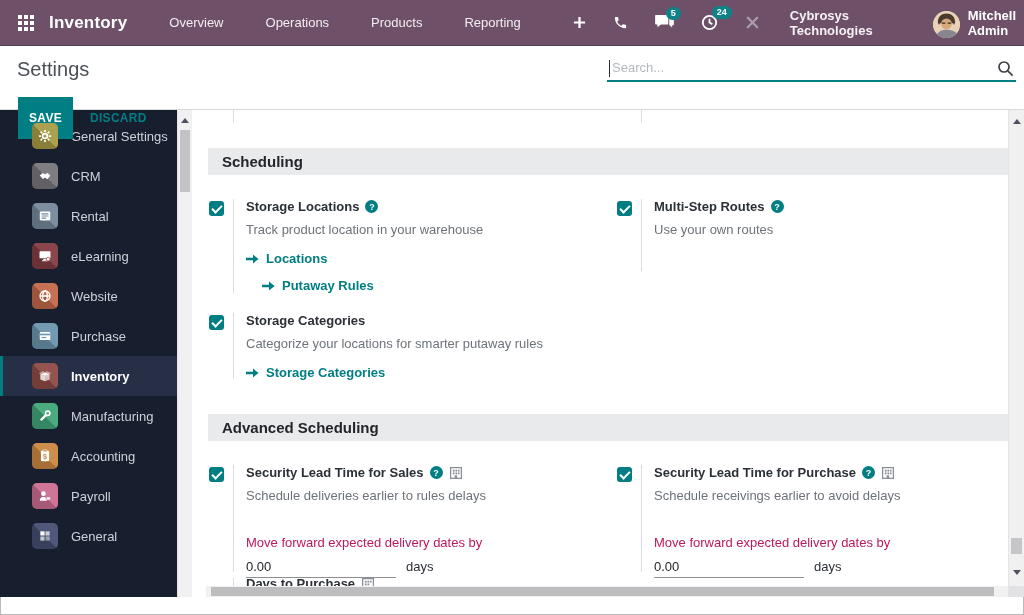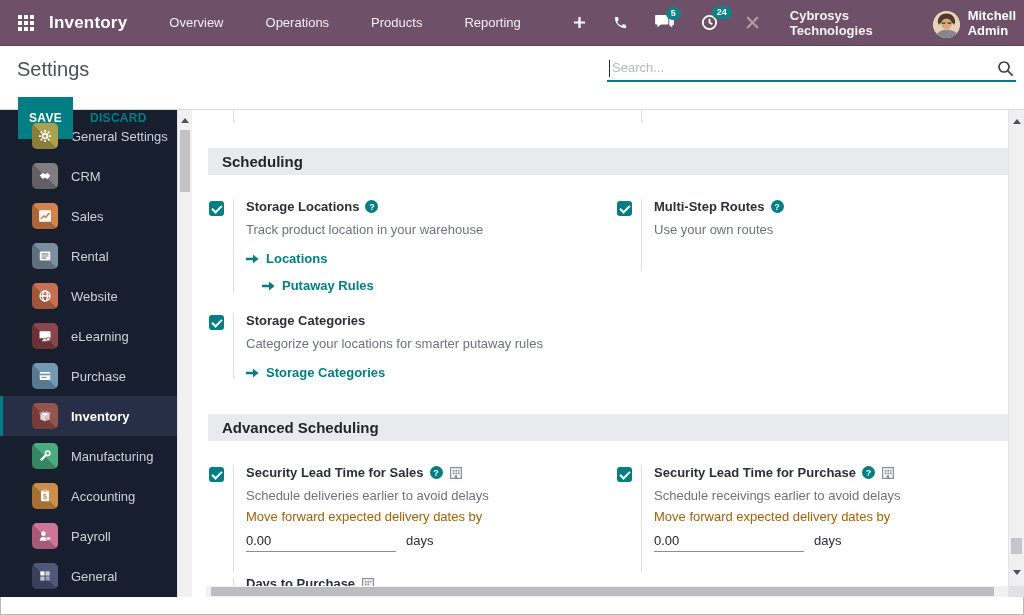--- a/index.html
+++ b/index.html
@@ -53,21 +53,21 @@
   .vsep { position:absolute; width:1px; background:#dadcdf; }
   .cb { position:absolute; width:15px; height:15px; background:#017e84; border-radius:3px; cursor:pointer; }
   .cb::after { content:""; position:absolute; left:5px; top:2px; width:4px; height:8px; border:solid #fff; border-width:0 2px 2px 0; transform:rotate(45deg); }
 
   .cell { position:absolute; width:350px; }
   .setting-label { display:flex; align-items:center; gap:6px; font-size:13px; font-weight:700; color:#2b3036; }
   .help { width:13px; height:13px; border-radius:50%; background:#017e84; color:#fff; font-size:9px; font-weight:700; display:inline-flex; align-items:center; justify-content:center; cursor:pointer; }
   .setting-desc { font-size:13px; color:#6d7379; margin-top:8px; }
   .setting-link { display:flex; align-items:center; gap:7px; color:#017e84; font-size:13px; font-weight:700; margin-top:14px; cursor:pointer; }
   .link-indent { margin-left:16px; }
-  .field-label { font-size:13px; color:#a16207; margin-top:6px; }
+  .field-label { font-size:13px; color:#be185d; margin-top:32px; }
   .value-row { display:flex; align-items:baseline; margin-top:7px; }
   .num-input { width:150px; border:none; outline:none; border-bottom:1px solid #8f8f8f; background:transparent; font-family:inherit; font-size:13px; color:#212529; padding:2px 0 3px 0; }
   .unit { margin-left:10px; font-size:13px; color:#2b3036; }
 
   
   .v-scroll { position:absolute; right:0; top:0; width:16px; height:487px; background:#f0f0f1; border-left:1px solid #e4e4e6; }
   .tri-up { position:absolute; top:9px; left:4px; width:0; height:0; border-left:4px solid transparent; border-right:4px solid transparent; border-bottom:5px solid #4e5160; }
   .tri-down { position:absolute; top:460px; left:4px; width:0; height:0; border-left:4px solid transparent; border-right:4px solid transparent; border-top:5px solid #4e5160; }
   .v-thumb { position:absolute; left:2px; right:2px; top:428px; height:16px; background:#c6c6c8; }
   .v-corner { position:absolute; bottom:0; left:0; width:16px; height:11px; background:#e2e2e4; }
@@ -178,58 +178,48 @@
       </div>
       <div class="side-item">
         <span class="app-icon" style="background:#77757a">
           <svg width="14" height="14" viewBox="0 0 12 12">
               <path d="M1.5 5.6L4 3.4l2 1.1 2.4-1.1 2.1 2.4L8 8.8 6 7.3 4.2 8.6z" fill="#fff"></path>
             </svg>
         </span>
         <span>CRM</span>
       </div>
       <div class="side-item">
-        <span class="app-icon" style="background:#cf7c44">
-          <svg width="14" height="14" viewBox="0 0 12 12">
-              <rect x="1" y="1" width="10" height="10" rx="1" fill="#fff"></rect>
-              <path d="M2.5 8.5L5 6l1.6 1.2L9.5 3.6" stroke="#cf7c44" stroke-width="1.3" fill="none"></path>
-              <path d="M9.8 3l.1 2-1.8-.9z" fill="#cf7c44"></path>
-            </svg>
-        </span>
-        <span>Sales</span>
-      </div>
-      <div class="side-item">
         <span class="app-icon" style="background:#74879a">
           <svg width="14" height="14" viewBox="0 0 12 12">
               <rect x="1.5" y="2.2" width="9" height="7.6" rx="1" fill="#fff"></rect>
               <path d="M3 4.2h6M3 6h6M3 7.8h4" stroke="#74879a" stroke-width="1"></path>
             </svg>
         </span>
         <span>Rental</span>
+      </div>
+      <div class="side-item">
+        <span class="app-icon" style="background:#823c42">
+          <svg width="14" height="14" viewBox="0 0 12 12">
+              <rect x="1.3" y="2" width="9.4" height="6" rx=".6" fill="#fff"></rect>
+              <rect x="4.5" y="8.4" width="3" height="1" fill="#fff"></rect>
+              <rect x="3.5" y="9.6" width="5" height=".9" fill="#fff"></rect>
+              <circle cx="8.7" cy="8.7" r="1.6" fill="#fff" stroke="#823c42" stroke-width=".6"></circle>
+            </svg>
+        </span>
+        <span>eLearning</span>
       </div>
       <div class="side-item">
         <span class="app-icon" style="background:#c26749">
           <svg width="14" height="14" viewBox="0 0 12 12" fill="none" stroke="#fff" stroke-width="1.1">
               <circle cx="6" cy="6" r="4.3"></circle>
               <ellipse cx="6" cy="6" rx="2" ry="4.3"></ellipse>
               <path d="M1.7 6h8.6"></path>
             </svg>
         </span>
         <span>Website</span>
-      </div>
-      <div class="side-item">
-        <span class="app-icon" style="background:#823c42">
-          <svg width="14" height="14" viewBox="0 0 12 12">
-              <rect x="1.3" y="2" width="9.4" height="6" rx=".6" fill="#fff"></rect>
-              <rect x="4.5" y="8.4" width="3" height="1" fill="#fff"></rect>
-              <rect x="3.5" y="9.6" width="5" height=".9" fill="#fff"></rect>
-              <circle cx="8.7" cy="8.7" r="1.6" fill="#fff" stroke="#823c42" stroke-width=".6"></circle>
-            </svg>
-        </span>
-        <span>eLearning</span>
       </div>
       <div class="side-item">
         <span class="app-icon" style="background:#6a94ad">
           <svg width="14" height="14" viewBox="0 0 12 12">
               <rect x="1.5" y="2.5" width="9" height="7" rx="1" fill="#fff"></rect>
               <rect x="1.5" y="4" width="9" height="1.4" fill="#6a94ad"></rect>
               <rect x="3" y="6.8" width="4" height="1" fill="#6a94ad"></rect>
             </svg>
         </span>
         <span>Purchase</span>
@@ -362,21 +352,21 @@
               <rect x="1.5" y="1.5" width="10" height="10" fill="#fff" stroke="#8a8f99" stroke-width="1.2"></rect>
               <rect x="3.5" y="3.5" width="1.7" height="1.7" fill="#8a8f99"></rect>
               <rect x="6" y="3.5" width="1.7" height="1.7" fill="#8a8f99"></rect>
               <rect x="8.4" y="3.5" width="1.4" height="1.7" fill="#8a8f99"></rect>
               <rect x="3.5" y="6" width="1.7" height="1.7" fill="#8a8f99"></rect>
               <rect x="6" y="6" width="1.7" height="1.7" fill="#8a8f99"></rect>
               <rect x="8.4" y="6" width="1.4" height="1.7" fill="#8a8f99"></rect>
               <rect x="5.2" y="8.6" width="2.4" height="2.9" fill="#8a8f99"></rect>
             </svg>
         </div>
-        <div class="setting-desc">Schedule deliveries earlier to avoid delays</div>
+        <div class="setting-desc">Schedule deliveries earlier to rules delays</div>
         <div class="field-label">Move forward expected delivery dates by</div>
         <div class="value-row">
           <input class="num-input" value="0.00" style="">
           <span class="unit">days</span>
         </div>
       </div>
 
       <span class="cb" style="left:425px; top:357px;"></span>
       <div class="vsep" style="left:449px; top:355px; height:107px;"></div>
       <div class="cell" style="left:462px; top:355px;">

